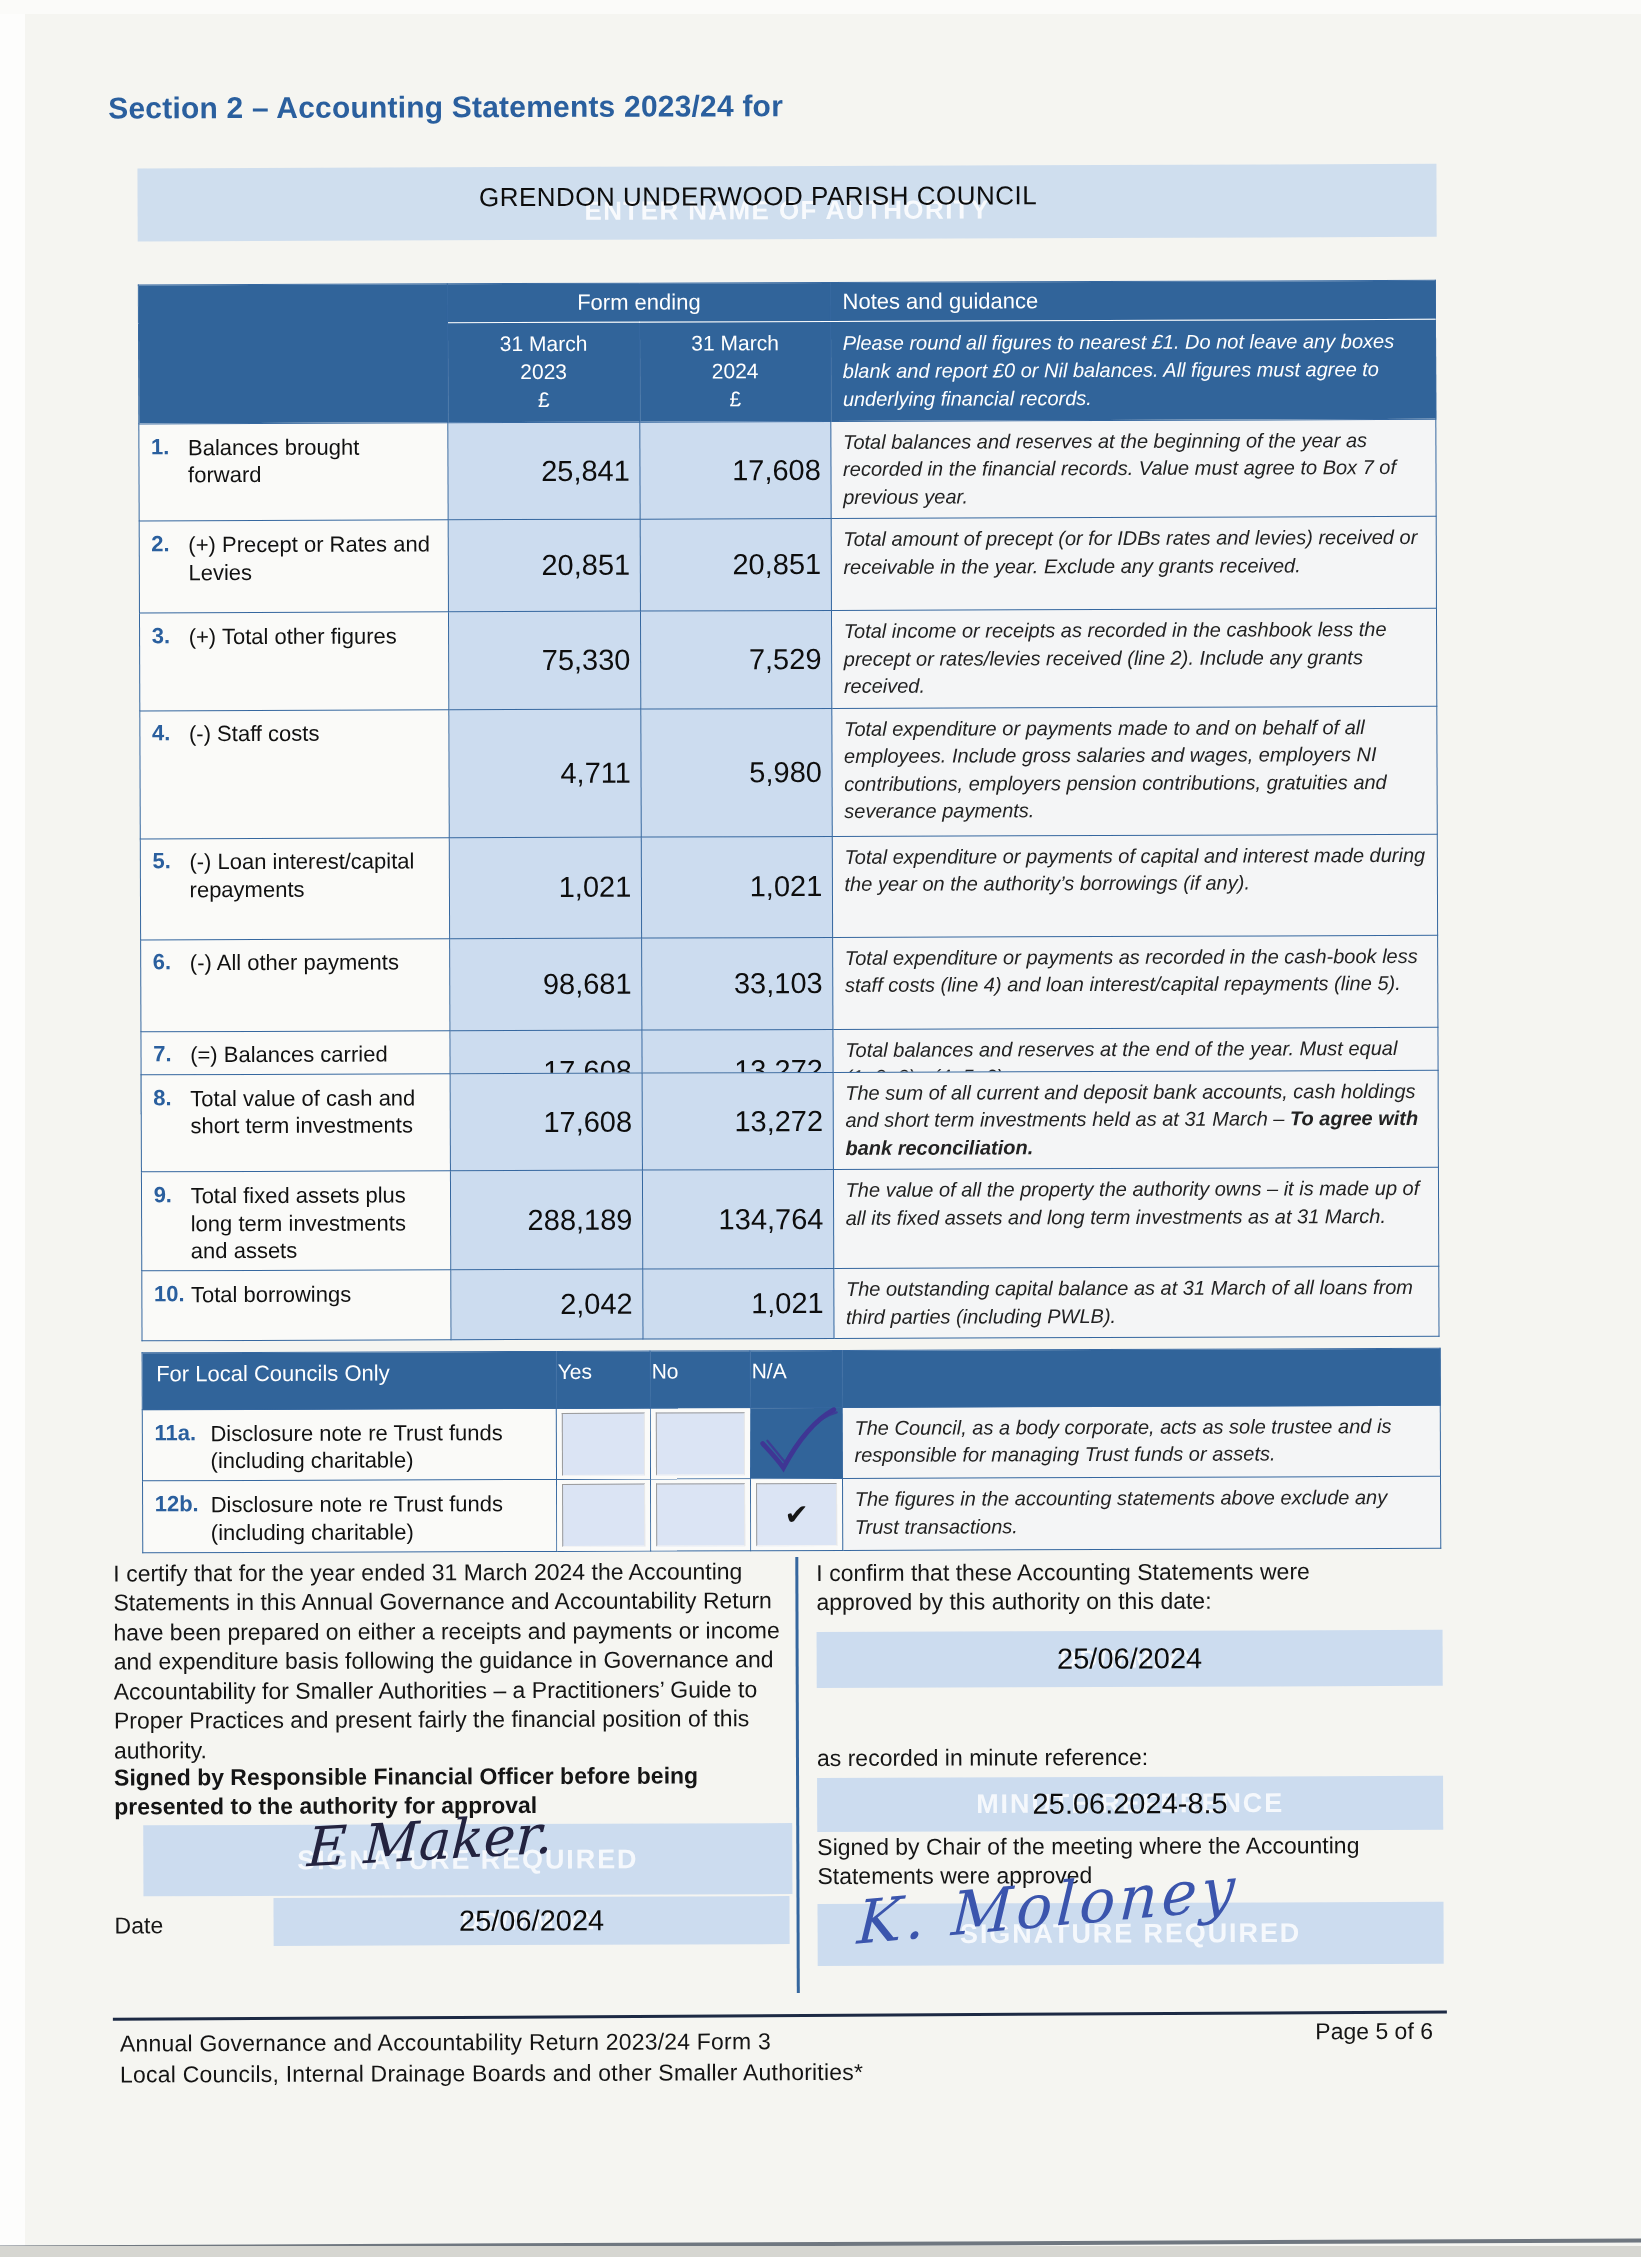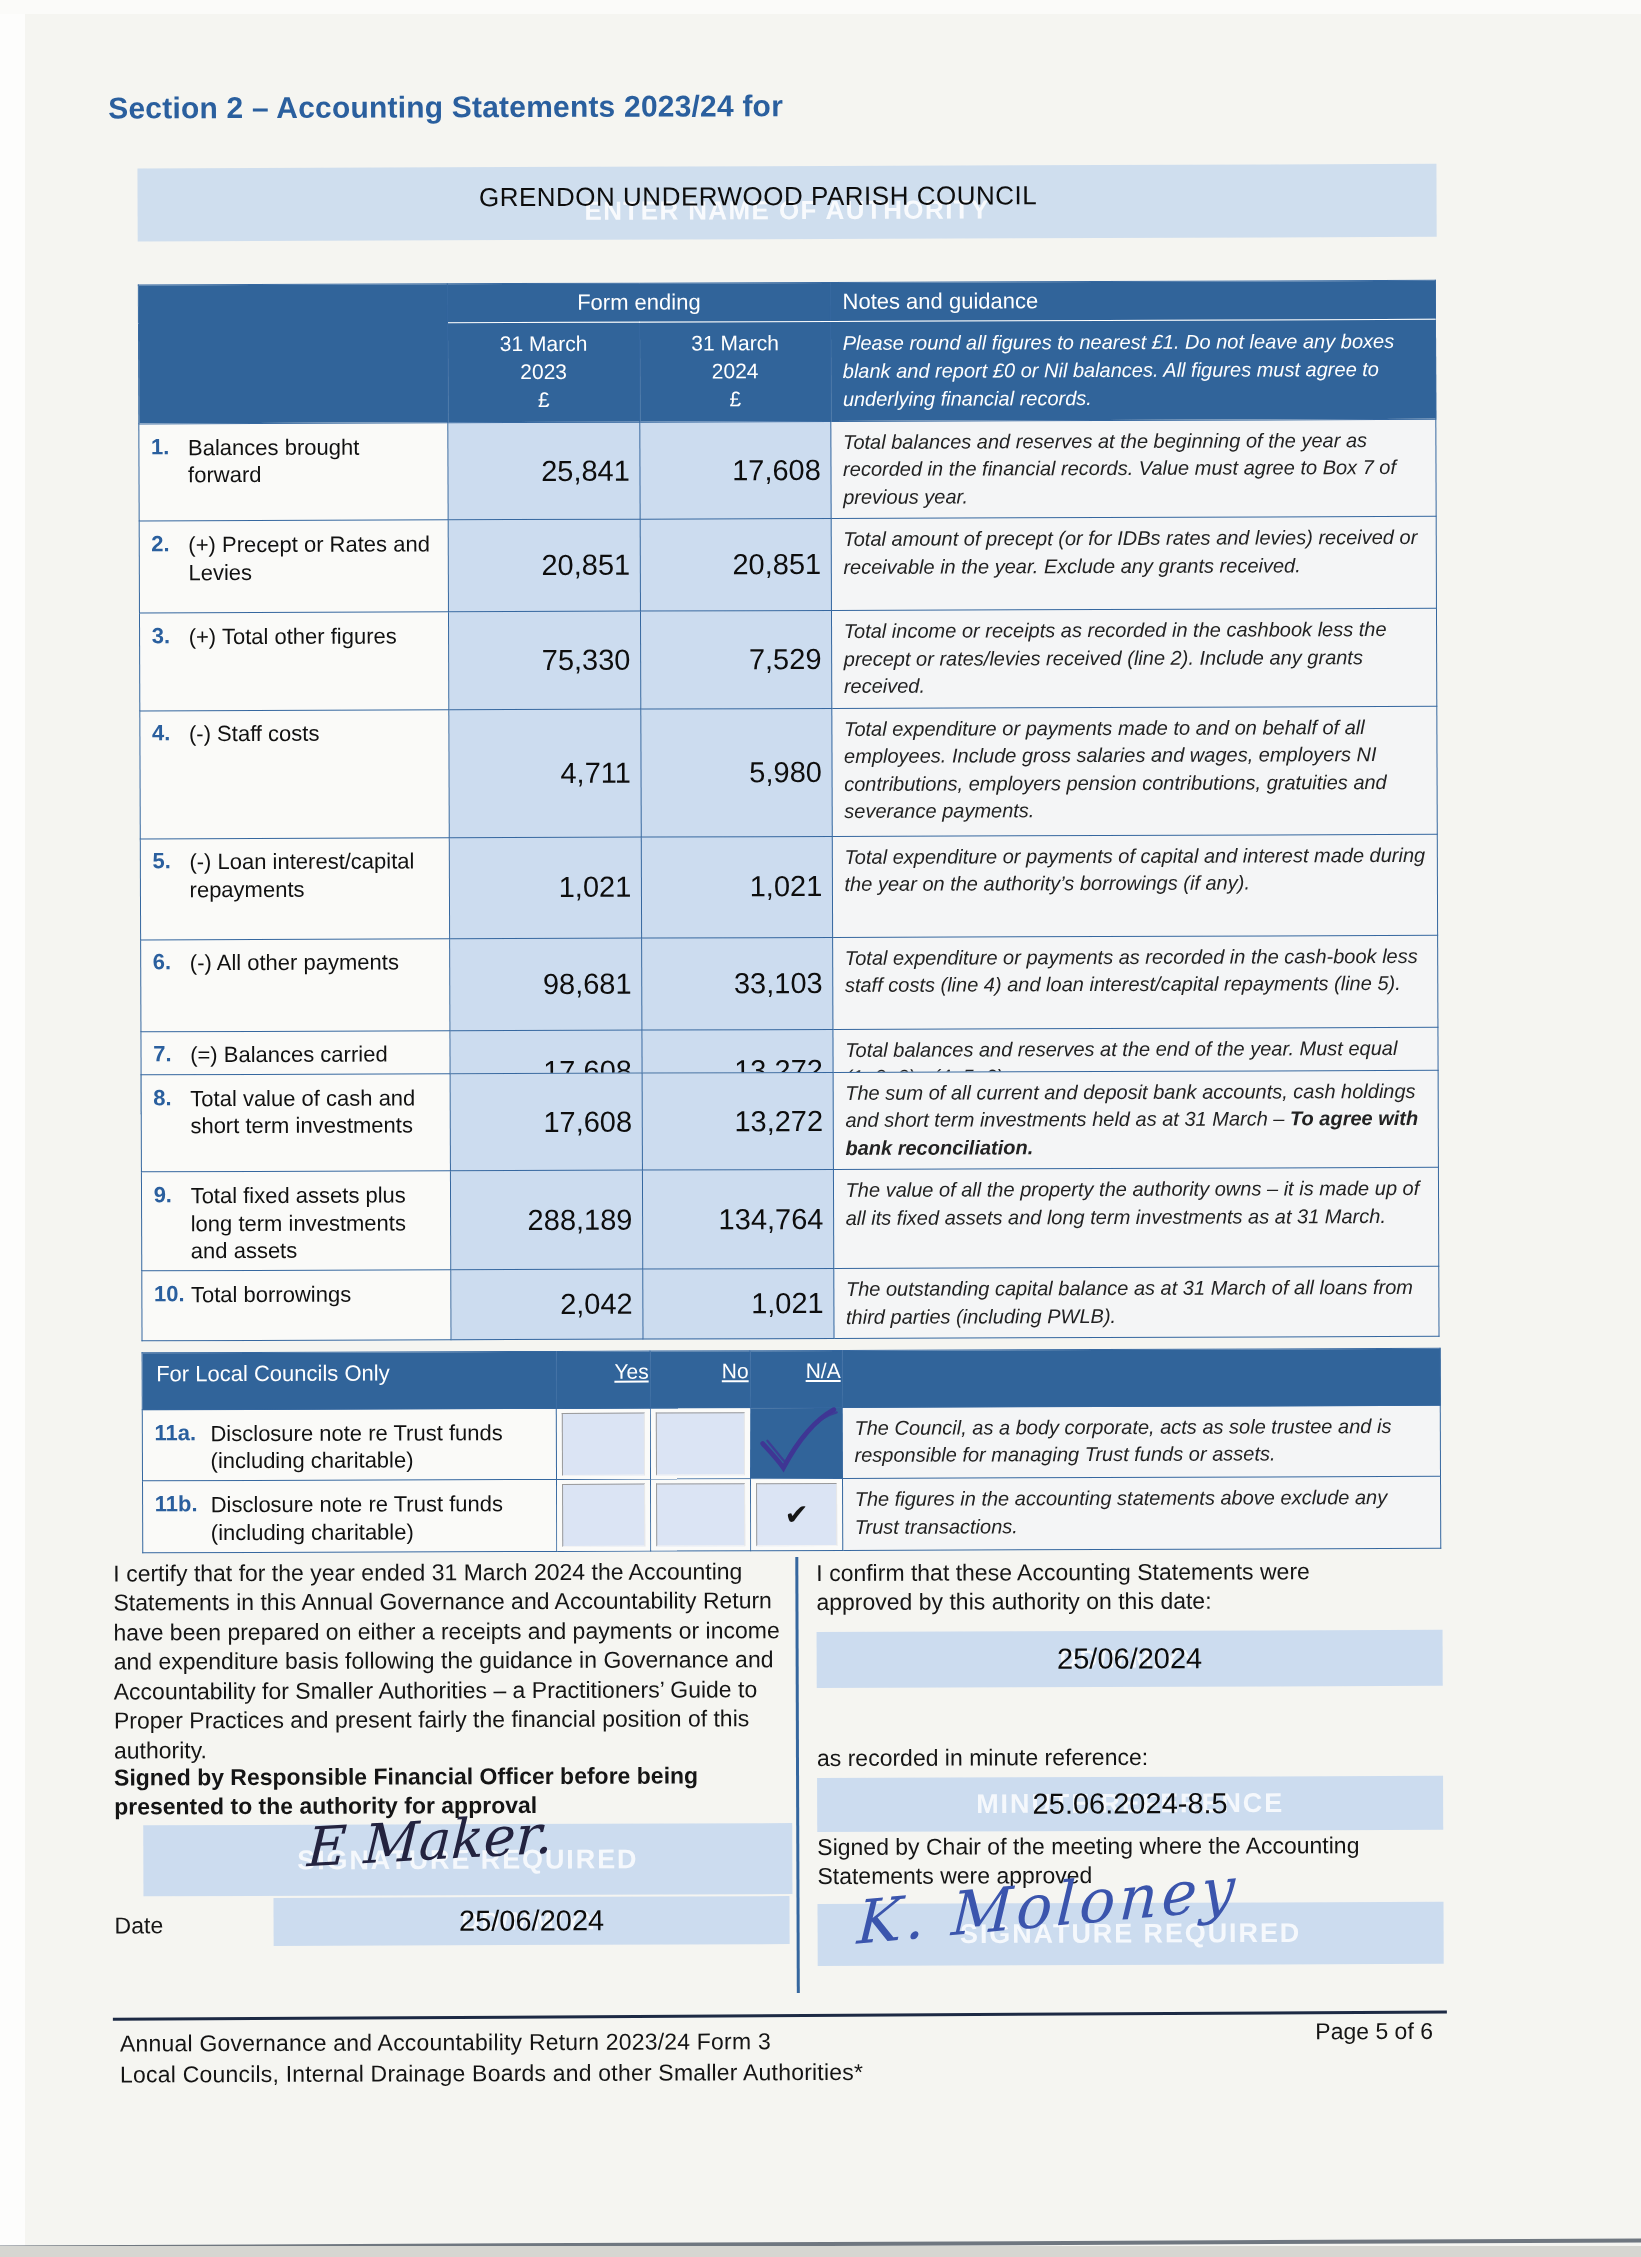--- a/index.html
+++ b/index.html
@@ -42,21 +42,21 @@
   .t1 tbody tr:nth-child(1){height:84px;} .t1 tbody tr:nth-child(2){height:92px;}
   .t1 tbody tr:nth-child(3){height:90px;} .t1 tbody tr:nth-child(4){height:128px;}
   .t1 tbody tr:nth-child(5){height:101px;} .t1 tbody tr:nth-child(6){height:92px;}
   .t1 tbody tr:nth-child(7){height:82px;}
   .t2 tbody tr:nth-child(1){height:89px;} .t2 tbody tr:nth-child(2){height:88px;}
   .t2 tbody tr:nth-child(3){height:68px;}
 
   
   .t3 th.hdr{height:57px;}
   .hdr-flc{font-size:22px;font-weight:bold;text-align:left;padding:7.7px 13.5px;vertical-align:top;}
-  .hdr-yn{font-size:21px;text-align:right;vertical-align:top;padding-top:7.7px;border-left:1.9px solid #9fc0dd !important;text-decoration:underline;}
+  .hdr-yn{font-size:21px;text-align:left;vertical-align:top;padding-top:7.7px;border-left:1.9px solid #9fc0dd !important;}
   .t3 tbody tr:nth-child(1){height:66px;} .t3 tbody tr:nth-child(2){height:61px;}
   td.c-chk{background:#fbfbf9;position:relative;padding:0;}
   .box{position:absolute;left:4.8px;top:3.9px;right:4.8px;bottom:3.9px;background:#dbe4f4;
        border-top:1.9px solid #9a9a9a;border-left:1.9px solid #9a9a9a;border-bottom:1.9px solid #f4f4f4;border-right:1.9px solid #e8e8e8;}
   .print-tick{position:absolute;left:0;right:0;top:50%;transform:translateY(-52%);text-align:center;font-size:29px;color:#161616;display:none;font-style:normal;}
   .pen-tick{position:absolute;left:3.9px;top:-3.9px;display:none;}
   tr.style-printed .print-tick{display:block;}
   tr.style-pen td.na-cell{background:#31649a;}
   tr.style-pen .pen-tick{display:block;}
 
@@ -300,21 +300,21 @@
                 <path d="M8 42 C 20 55, 26 62, 30 68 C 45 40, 62 18, 84 6" fill="none" stroke="#3f3694" stroke-width="5" stroke-linecap="round"></path>
                 <path d="M13 39 C 23 51, 28 58, 32 62 C 47 35, 65 15, 87 9" fill="none" stroke="#3f3694" stroke-width="2.4" stroke-linecap="round" opacity="0.85"></path>
               </svg>
             </td>
             <td class="c-note">The Council, as a body corporate, acts as sole trustee and is responsible for managing Trust funds or assets.</td>
           </tr>
 
           <tr class="style-printed">
             <td class="c-label">
               <span class="rowflex">
-                <span class="rnum wide">11b.</span>
+                <span class="rnum wide">12b.</span>
                 <span class="rlabel">Disclosure note re Trust funds
 (including charitable)</span>
               </span>
             </td>
             <td class="c-chk">
               <span class="box"></span>
             </td>
             <td class="c-chk">
               <span class="box"></span>
             </td>

